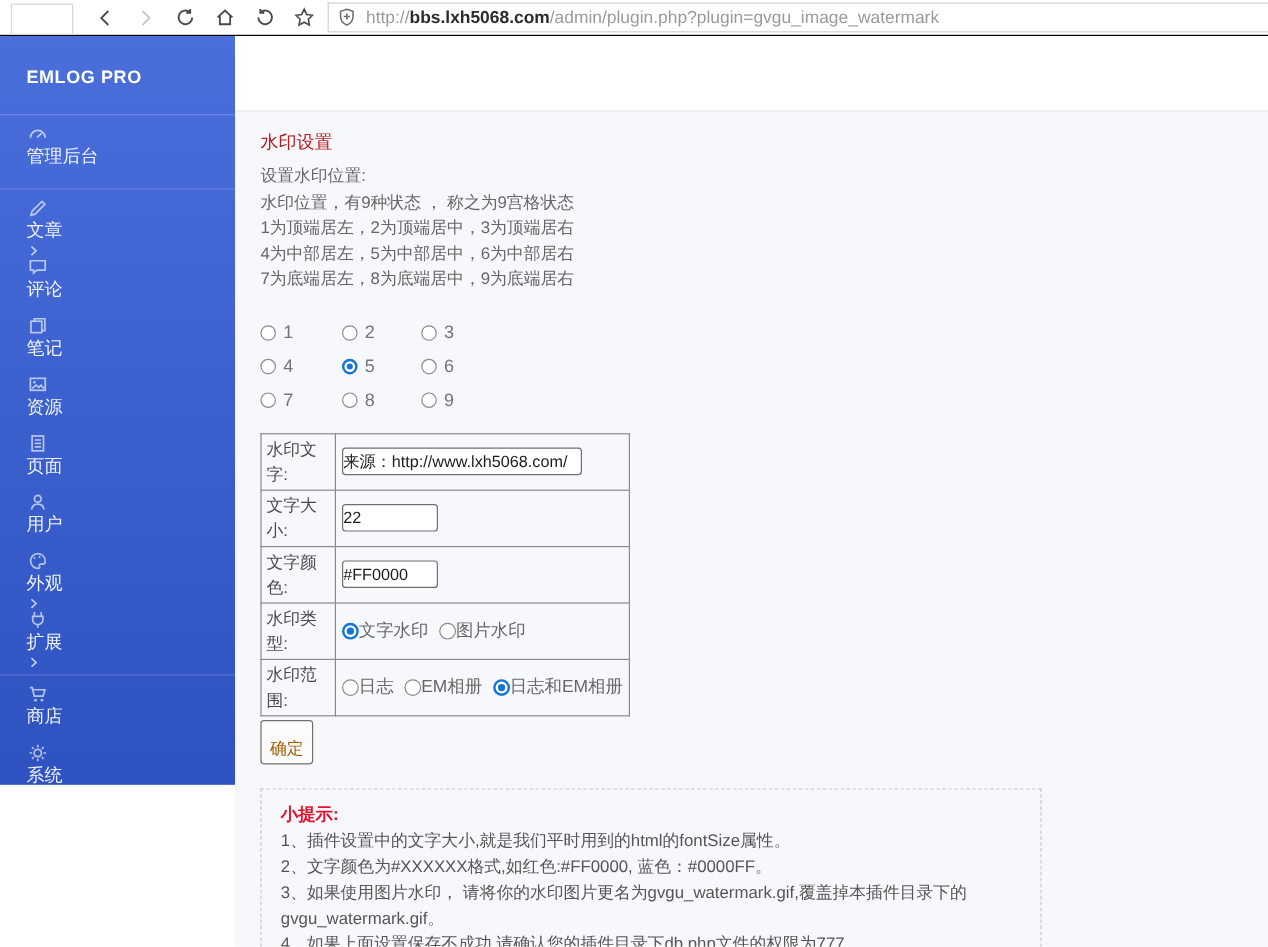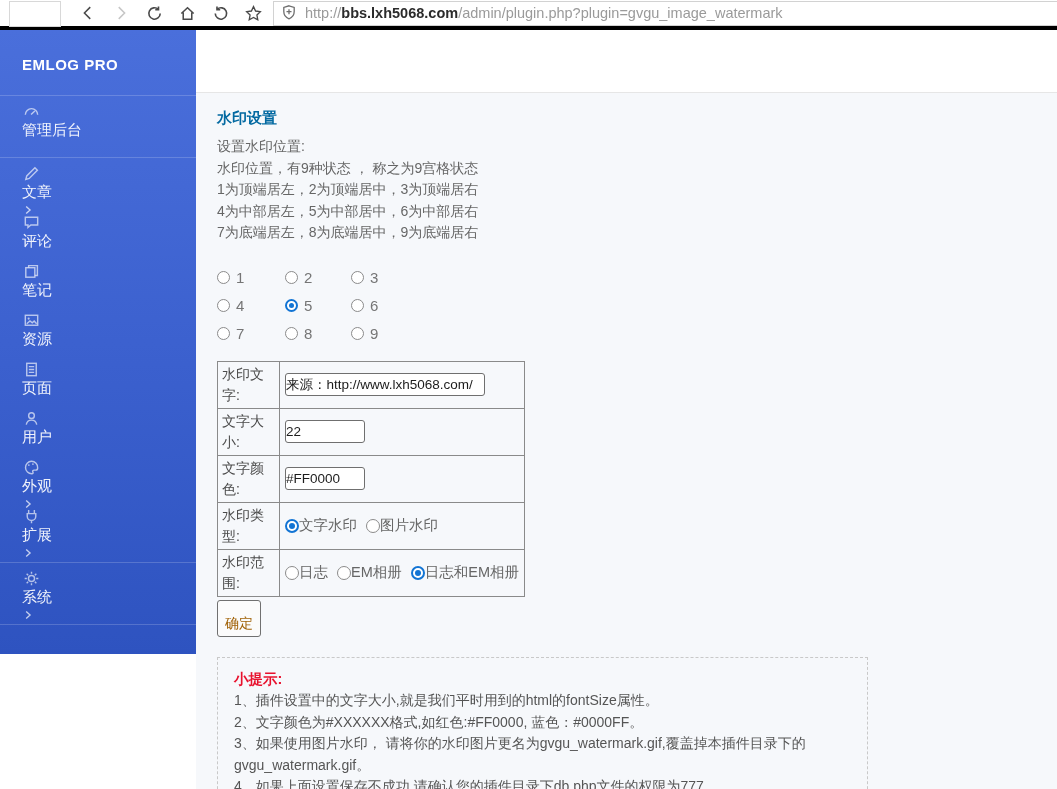--- a/index.html
+++ b/index.html
@@ -1,20 +1,20 @@
 <!DOCTYPE html>
 <html><head>
 <meta charset="utf-8">
 <style>
   * { box-sizing: border-box; margin: 0; padding: 0; }
   html,body { width:1057px; height:789px; overflow:hidden;
     font-family:"Liberation Sans","DejaVu Sans",sans-serif; background:#fff; }
 
   
-  .browser { height:30px; background:#fff; border-bottom:4px solid #000000;
+  .browser { height:30px; background:#fff; border-bottom:1px solid #000000;
     display:flex; align-items:center; }
   .tab-box { width:52px; height:26px; margin:2px 0 0 9px; background:#fff;
     border:1px solid #d8d8d8; }
   .nav-icons { display:flex; align-items:center; gap:13px; margin-left:17px; }
   .nav-ico { width:20px; height:20px; display:flex; align-items:center;
     justify-content:center; cursor:pointer; }
   .nav-ico svg { display:block; }
   .url-bar { flex:1; height:25px; margin-left:10px; border:1px solid #d2d2d2;
     border-right:none; display:flex; align-items:center; padding-left:5px;
     background:#fff; }
@@ -33,21 +33,21 @@
     color:rgba(255,255,255,.92); cursor:pointer;flex-direction:column; }
   .sb-ico { width:19px; height:19px; margin-right:13px; opacity:.8; flex:0 0 19px; }
   .sb-ico svg { display:block; }
   .sb-lbl { font-size:15px; flex:1; }
   .sb-chev { width:12px; height:12px; opacity:.85; }
 
   .main { flex:1; background:#f6f8fb; position:relative; }
   .main-header { height:63px; background:#fff; border-bottom:1px solid #e6e6e6; }
   .content { padding:16px 0 0 21px; }
 
-  .page-title { font-size:15px; font-weight:bold; color:#0369a1; margin-bottom:8px; }
+  .page-title { font-size:15px; font-weight:normal; color:#b91c1c; margin-bottom:8px; }
   .desc p { font-size:14px; color:#666; line-height:21.5px; }
 
   
   .rd { width:13px; height:13px; border:1px solid #8b8b8b; border-radius:50%;
     background:#fff; display:inline-block; position:relative; flex:0 0 13px; }
   .rd.on { border:2px solid #1274d4; }
   .rd.on::after { content:""; position:absolute; left:2px; top:2px; right:2px;
     bottom:2px; background:#1274d4; border-radius:50%; }
 
   .radio-grid { margin-top:24px; display:grid;
@@ -221,20 +221,30 @@
           </span>
           <span class="sb-lbl">扩展</span>
           <span class="sb-chev"><svg width="12" height="12" viewBox="0 0 20 20">
               <path d="M7 4l6.5 6L7 16" fill="none" stroke="rgba(255,255,255,.85)" stroke-width="2.2"></path>
             </svg></span>
         </div>
         <div class="sb-div"></div>
         <div class="sb-item">
           <span class="sb-ico">
             <svg width="19" height="19" viewBox="0 0 20 20">
+              <path d="M3 4.3h2.2l1.7 7.4h7.7l1.6-5.6H6.2" fill="none" stroke="rgba(255,255,255,.8)" stroke-width="1.5"></path>
+              <circle cx="8" cy="15.3" r="1.2" fill="rgba(255,255,255,.8)"></circle>
+              <circle cx="13.6" cy="15.3" r="1.2" fill="rgba(255,255,255,.8)"></circle>
+            </svg>
+          </span>
+          <span class="sb-lbl">商店</span>
+        </div>
+        <div class="sb-item">
+          <span class="sb-ico">
+            <svg width="19" height="19" viewBox="0 0 20 20">
               <circle cx="10" cy="10" r="3.2" fill="none" stroke="rgba(255,255,255,.8)" stroke-width="1.5"></circle>
               <path d="M10 2.8v2.3M10 14.9v2.3M2.8 10h2.3M14.9 10h2.3M4.9 4.9l1.6 1.6M13.5 13.5l1.6 1.6M15.1 4.9l-1.6 1.6M6.5 13.5l-1.6 1.6" fill="none" stroke="rgba(255,255,255,.8)" stroke-width="1.5"></path>
             </svg>
           </span>
           <span class="sb-lbl">系统</span>
           <span class="sb-chev"><svg width="12" height="12" viewBox="0 0 20 20">
               <path d="M7 4l6.5 6L7 16" fill="none" stroke="rgba(255,255,255,.85)" stroke-width="2.2"></path>
             </svg></span>
         </div>
         <div class="sb-div"></div>

